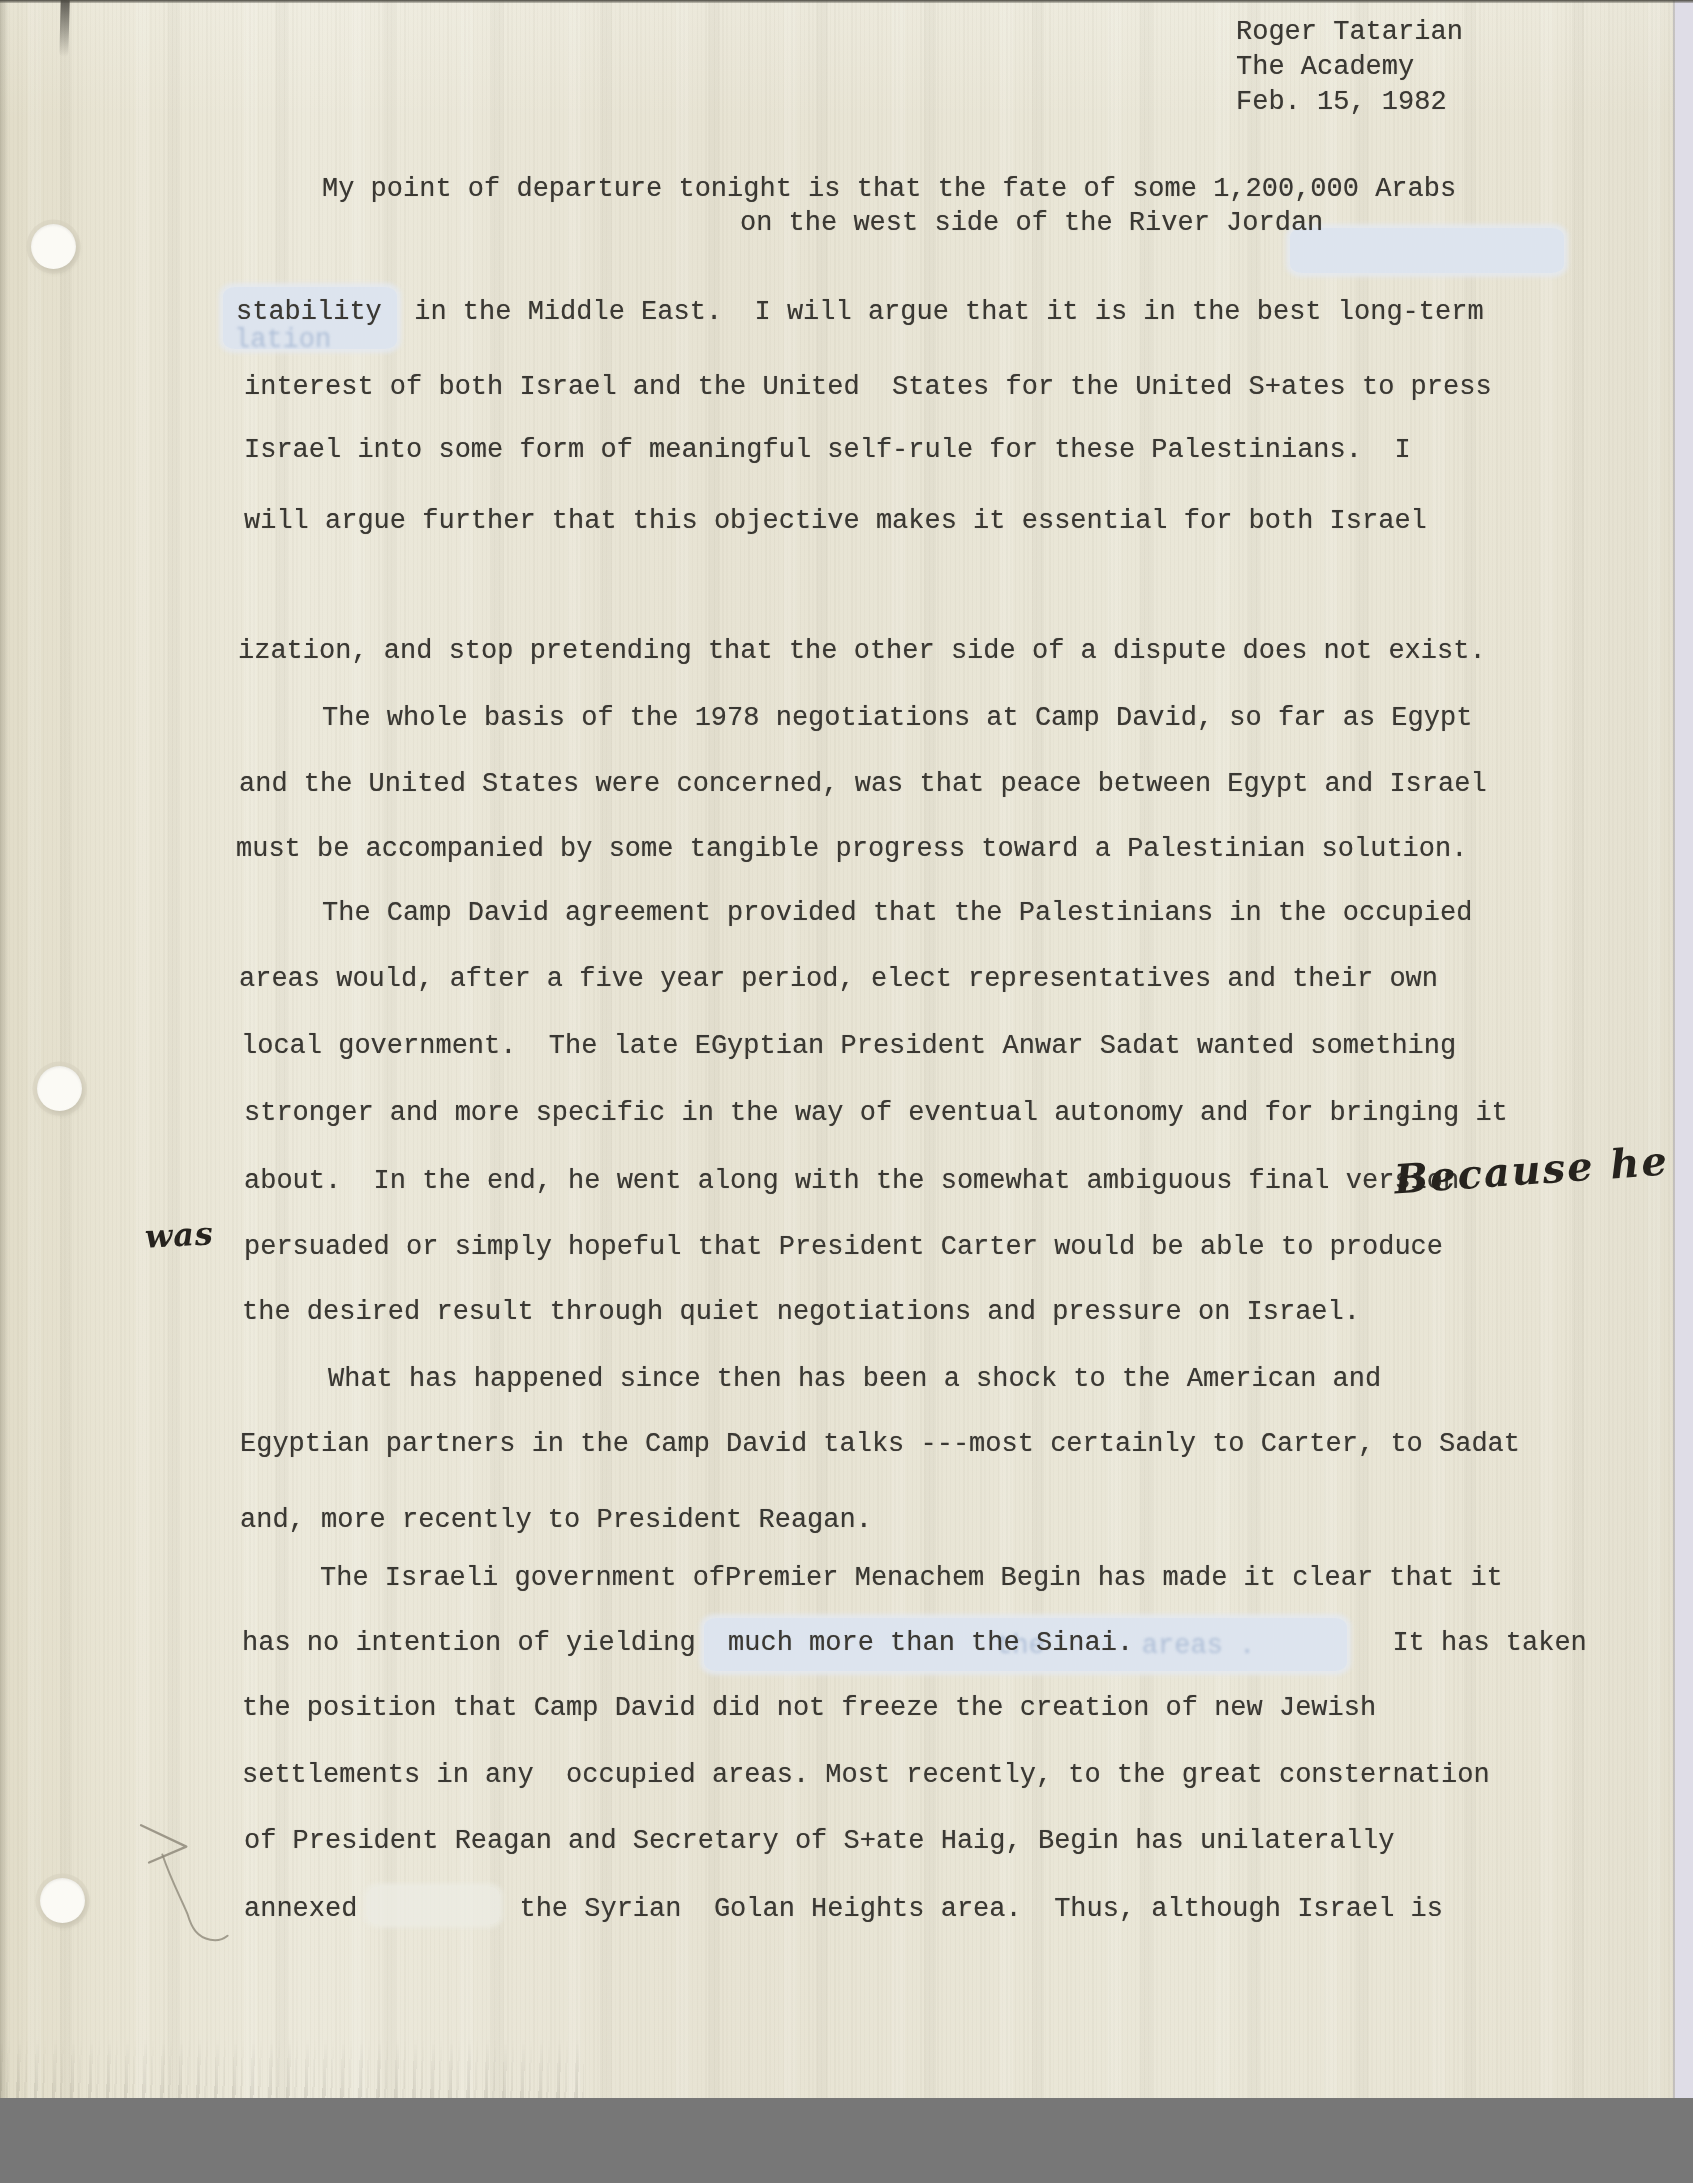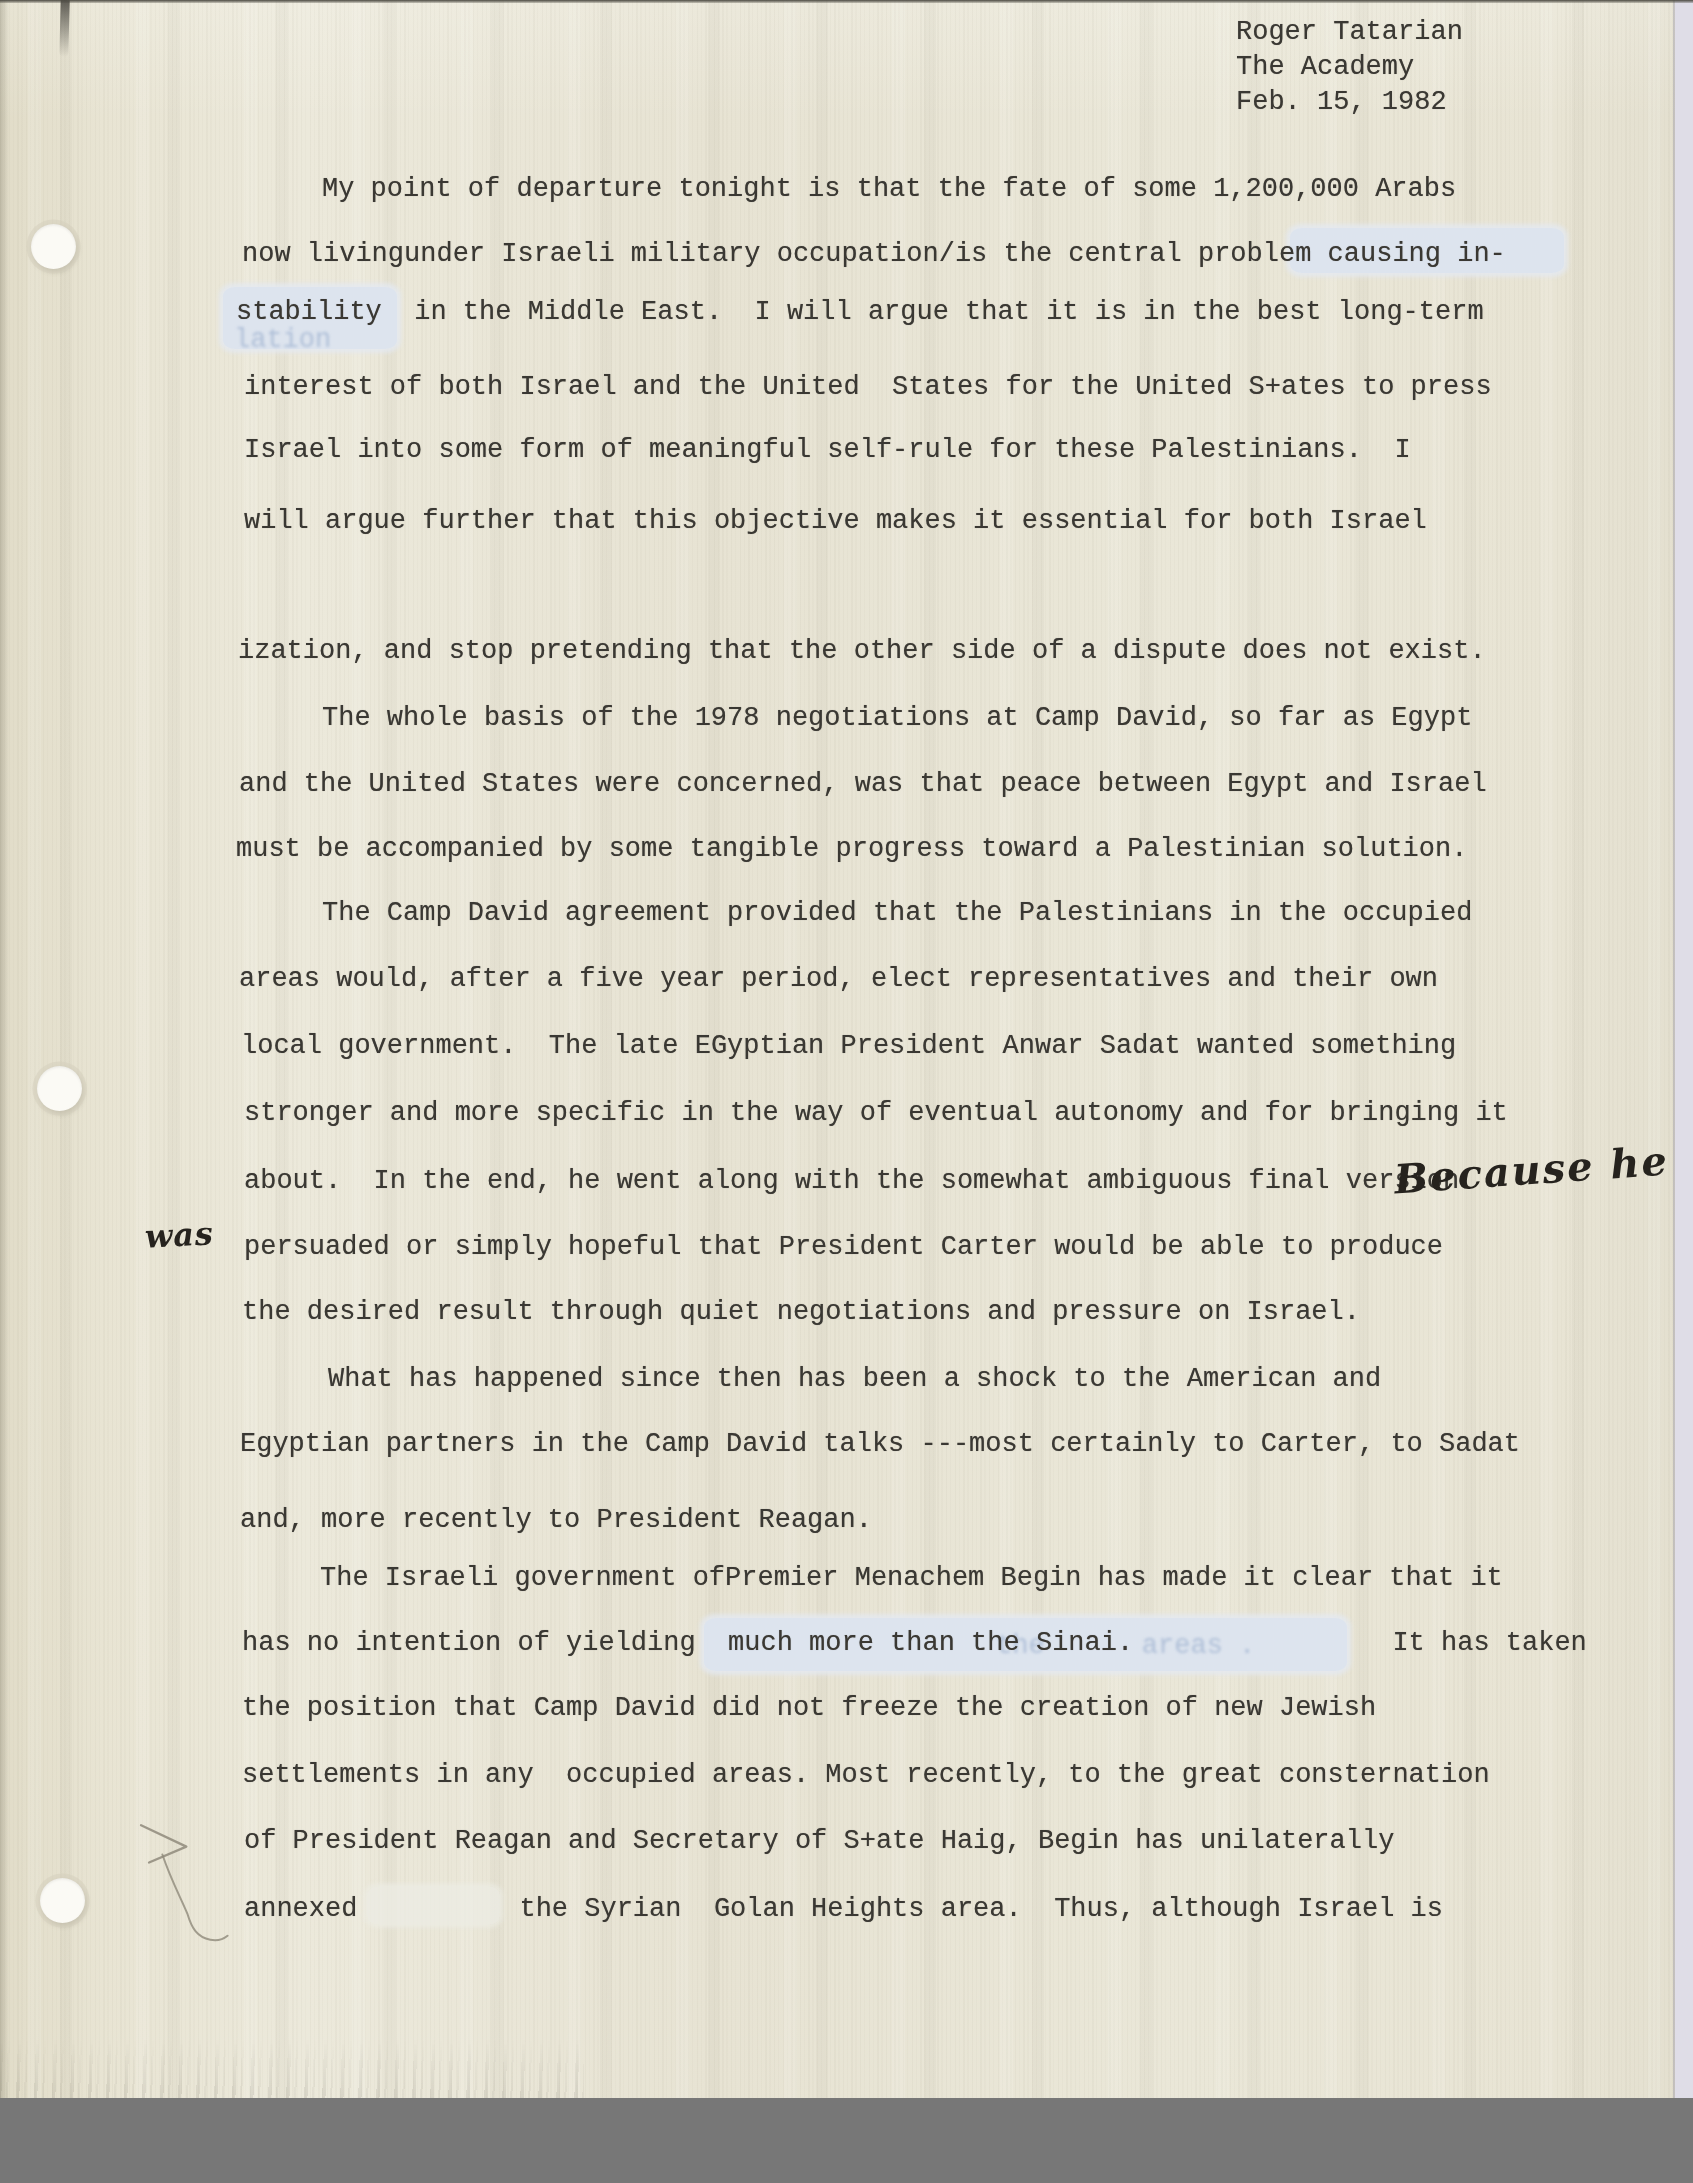--- a/index.html
+++ b/index.html
@@ -71,21 +71,21 @@
   <div class="patch patch-soft" style="left:367px;top:1886px;width:133px;height:39px;"></div>
 
   <div class="ghost" style="left:234px;top:325px;">lation</div>
   <div class="ghost" style="left:996px;top:1631px;">the      areas .</div>
 
   <div class="tline" style="left:1236px;top:16.6px;">Roger Tatarian</div>
   <div class="tline" style="left:1236px;top:52px;">The Academy</div>
   <div class="tline" style="left:1236px;top:87px;">Feb. 15, 1982</div>
 
   <div class="tline" style="left:322px;top:174px;">My point of departure tonight is that the fate of some 1,200,000 Arabs</div>
-  <div class="tline" style="left:242px;top:239px;">now livingunder Israeli military occupation/is the central problem causing in-</div>
+  <div class="tline" style="left:740px;top:208px;">on the west side of the River Jordan</div>
   <div class="tline" style="left:236px;top:297px;">stability  in the Middle East.  I will argue that it is in the best long-term</div>
   <div class="tline" style="left:244px;top:372px;">interest of both Israel and the United  States for the United S+ates to press</div>
   <div class="tline" style="left:244px;top:435px;">Israel into some form of meaningful self-rule for these Palestinians.  I</div>
   <div class="tline" style="left:244px;top:506px;">will argue further that this objective makes it essential for both Israel</div>
   <div class="tline" style="left:238px;top:636px;">ization, and stop pretending that the other side of a dispute does not exist.</div>
   <div class="tline" style="left:322px;top:703px;">The whole basis of the 1978 negotiations at Camp David, so far as Egypt</div>
   <div class="tline" style="left:239px;top:769px;">and the United States were concerned, was that peace between Egypt and Israel</div>
   <div class="tline" style="left:236px;top:834px;">must be accompanied by some tangible progress toward a Palestinian solution.</div>
   <div class="tline" style="left:322px;top:898px;">The Camp David agreement provided that the Palestinians in the occupied</div>
   <div class="tline" style="left:239px;top:964px;">areas would, after a five year period, elect representatives and their own</div>

